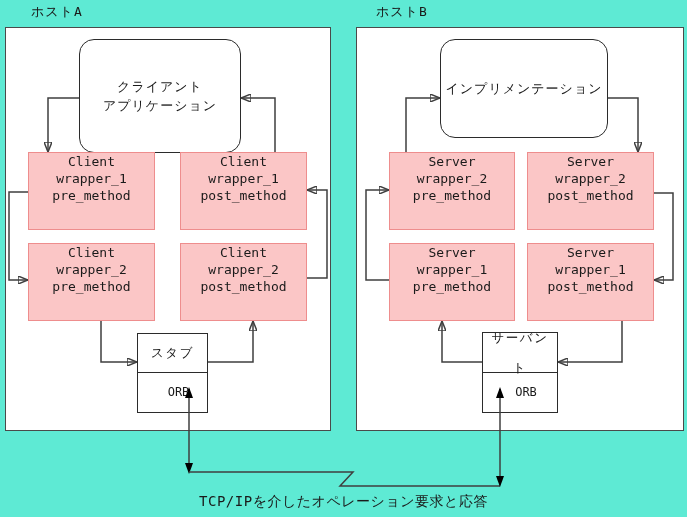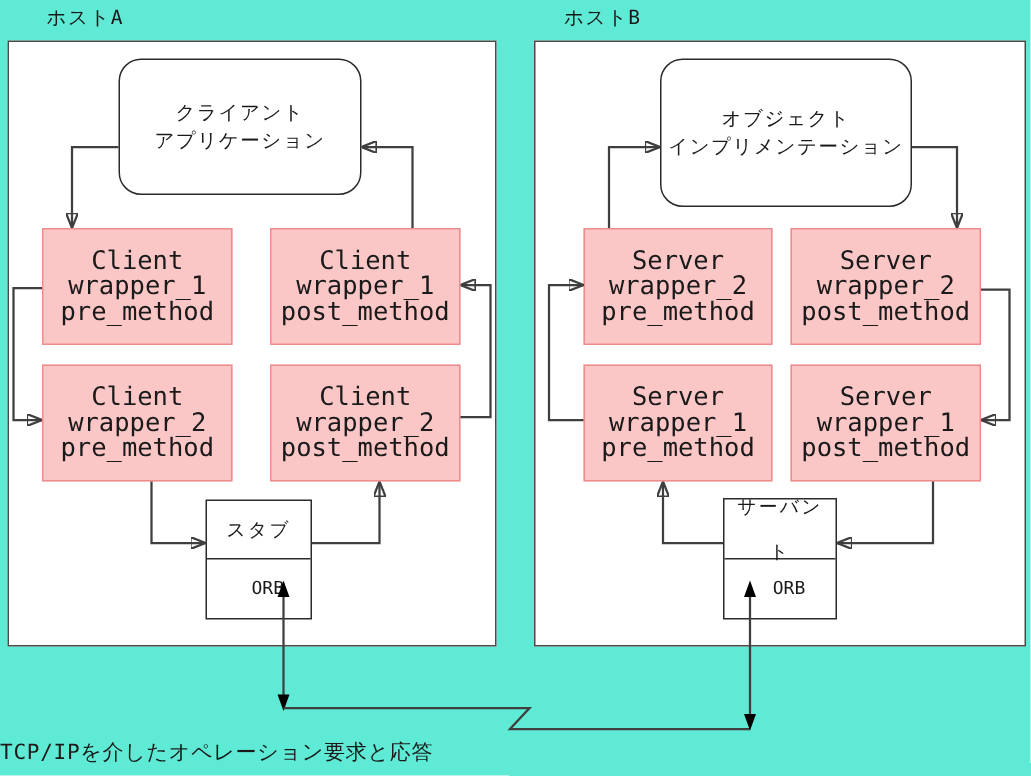--- a/index.html
+++ b/index.html
@@ -19,49 +19,49 @@
   .abs{position:absolute;box-sizing:border-box;}
   .host-label{font-size:13px;letter-spacing:1px;white-space:nowrap;}
   .host-panel{border:1.5px solid var(--host-border);background:#fff;}
   .app-box{
     border:1.6px solid var(--box-border);border-radius:15px;background:#fff;
     display:flex;flex-direction:column;align-items:center;justify-content:center;
     font-size:13px;line-height:19px;letter-spacing:1px;text-align:center;white-space:nowrap;
   }
   .wrap-box{
     background:var(--wrapper-fill);border:1.5px solid var(--wrapper-border);
-    display:flex;flex-direction:column;align-items:center;justify-content:center;
-    font-size:17px;line-height:17px;text-align:center;
+    display:flex;flex-direction:column;align-items:center;
+    font-size:13px;line-height:17px;text-align:center;
   }
   .stack{border:1.6px solid var(--box-border);background:#fff;}
   .stack .half{
     box-sizing:border-box;display:flex;flex-direction:column;align-items:center;justify-content:center;
     font-size:12.5px;letter-spacing:1.5px;line-height:16px;text-align:center;
   }
   .stack .half.first{border-bottom:1.6px solid var(--box-border);}
   .orb-label{font-size:12px;letter-spacing:0;margin-left:12px;}
   .caption{
-    left:0;top:493px;width:687px;
+    left:0;top:493px;width:687px;text-align:center;
     font-size:14px;letter-spacing:0.5px;white-space:nowrap;
   }
   svg.overlay{position:absolute;left:0;top:0;pointer-events:none;}
   svg.overlay path{fill:none;stroke:var(--line-color);stroke-width:1.5;}
   svg.overlay line{stroke:var(--line-color);stroke-width:1.5;}
   svg.overlay polygon{fill:#000;stroke:none;}
 </style>
 </head>
 <body>
 
 <div id="stage">
 
   <div class="abs host-label" style="left:31px;top:3px;">ホストA</div>
 
   <div class="abs host-panel" style="left:5px;top:27px;width:326px;height:404px;"></div>
 
-  <div class="abs app-box" style="left:79px;top:39px;width:162px;height:91px;">
+  <div class="abs app-box" style="left:79px;top:39px;width:162px;height:114px;">
     <div>クライアント</div>
     <div>アプリケーション</div>
   </div>
 
   <div class="abs wrap-box" style="left:28px;top:152px;width:127px;height:78px;">
     <div>Client</div>
     <div>wrapper_1</div>
     <div>pre_method</div>
   </div>
 
@@ -90,21 +90,20 @@
     <div class="half" style="height:38px;">
       <div class="orb-label">ORB</div>
     </div>
   </div>
 
   <div class="abs host-label" style="left:376px;top:3px;">ホストB</div>
 
   <div class="abs host-panel" style="left:356px;top:27px;width:328px;height:404px;"></div>
 
   <div class="abs app-box" style="left:440px;top:39px;width:168px;height:99px;">
-    <div>オブジェクト</div>
     <div>インプリメンテーション</div>
   </div>
 
   <div class="abs wrap-box" style="left:389px;top:152px;width:126px;height:78px;">
     <div>Server</div>
     <div>wrapper_2</div>
     <div>pre_method</div>
   </div>
 
   <div class="abs wrap-box" style="left:527px;top:152px;width:127px;height:78px;">

